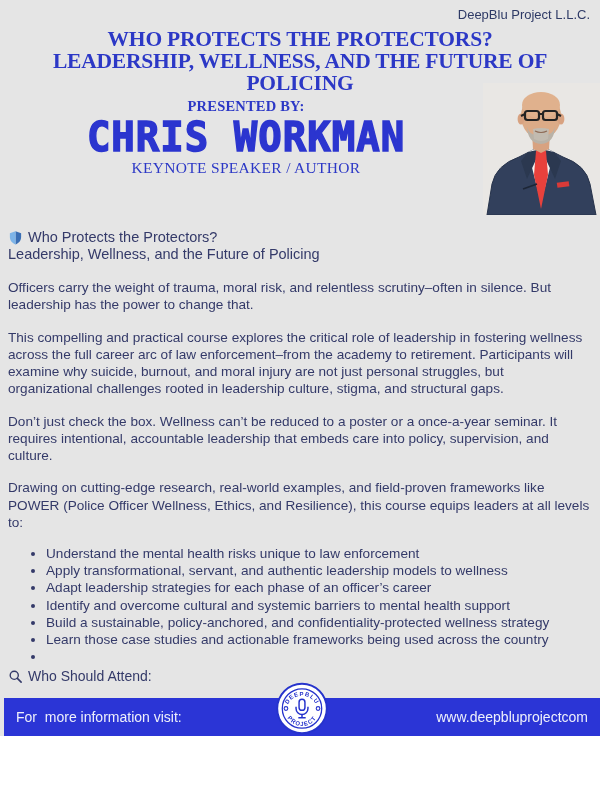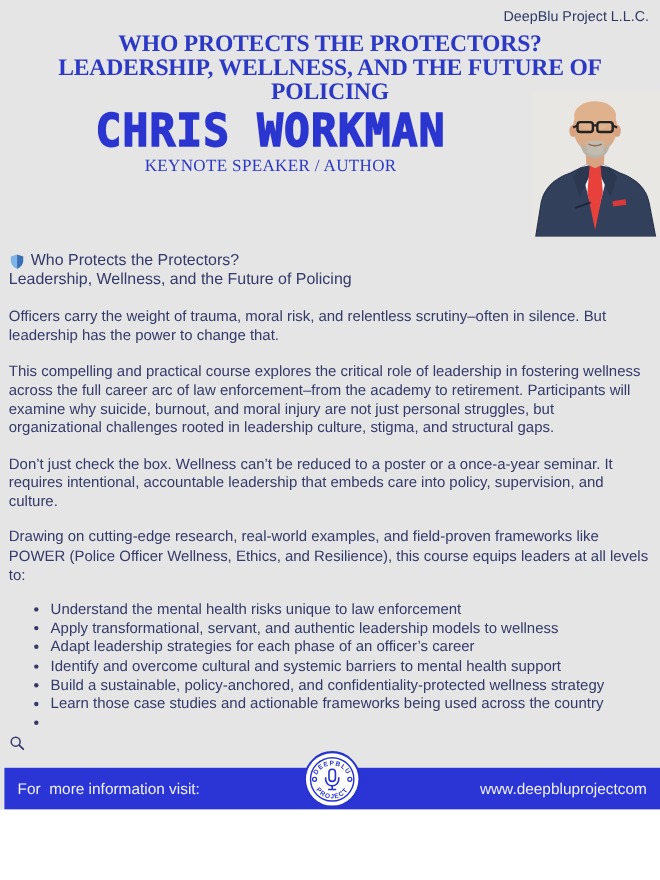--- a/index.html
+++ b/index.html
@@ -53,20 +53,21 @@
 
   <div class="brand-line">DeepBlu Project L.L.C.</div>
 
   <div class="main-title">
     <div>WHO PROTECTS THE PROTECTORS?</div>
     <div>LEADERSHIP, WELLNESS, AND THE FUTURE OF POLICING</div>
   </div>
 
   <div class="hero">
     <div class="hero-text">
+      <div class="presented">PRESENTED BY:</div>
       <div class="speaker-name">CHRIS WORKMAN</div>
       <div class="speaker-role">KEYNOTE SPEAKER / AUTHOR</div>
     </div>
 
     <svg class="photo" viewBox="0 0 117 132" aria-hidden="true">
       <rect x="0" y="0" width="117" height="132" fill="#e9e7e4"></rect>
 
       <path d="M4,132 L9,101 Q13,82 36,74 L52,66 L58,64 L64,66 L80,74 Q103,82 107,101 L113,132 Z" fill="#32405c"></path>
       <path d="M4,132 L9,101 Q13,82 36,74 L52,66 L58,64 L64,66 L80,74 Q103,82 107,101 L113,132 Z" fill="none" stroke="#27334b" stroke-width="1"></path>
 
@@ -127,20 +128,21 @@
       <li>Build a sustainable, policy-anchored, and confidentiality-protected wellness strategy</li>
       <li>Learn those case studies and actionable frameworks being used across the country</li>
       <li></li>
     </ul>
 
     <div class="section-head">
       <svg class="icon-inline" viewBox="0 0 24 24" aria-hidden="true">
         <circle cx="10" cy="10" r="6.5" fill="none" stroke="#343a69" stroke-width="2.2"></circle>
         <line x1="15" y1="15" x2="21" y2="21" stroke="#343a69" stroke-width="2.6" stroke-linecap="round"></line>
       </svg>
+      <span>Who Should Attend:</span>
     </div>
 
     <div class="section-head" style="margin-top:16px;align-items:center;">
       <svg class="icon-inline" viewBox="0 0 24 24" aria-hidden="true">
         <rect x="2" y="2" width="20" height="20" rx="4" fill="#ffffff" stroke="#45b85c" stroke-width="2.4"></rect>
         <path d="M7 12.5 L10.5 16 L17 8" fill="none" stroke="#45b85c" stroke-width="2.8" stroke-linecap="round" stroke-linejoin="round"></path>
       </svg>
       <span>What You’ll Walk Away With:</span>
     </div>
     <ul class="bullets tight">

